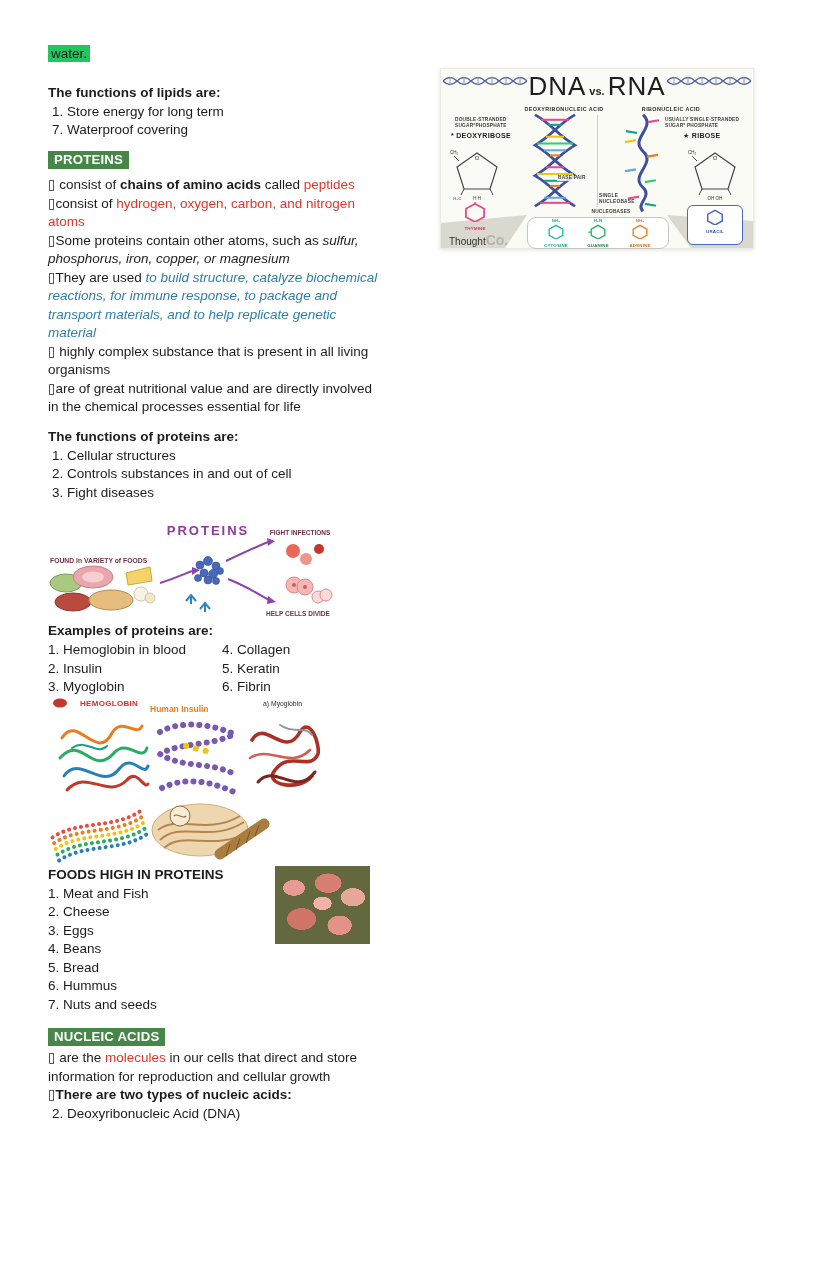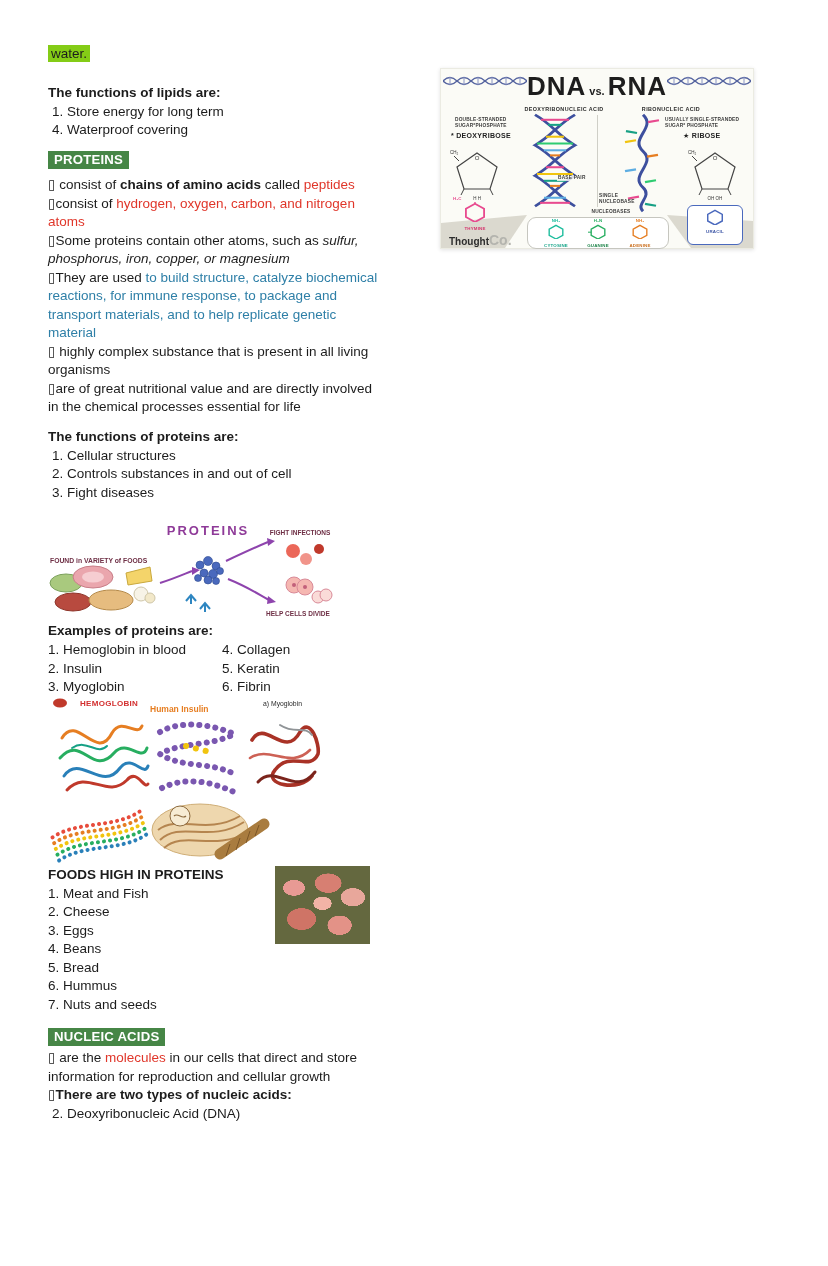--- a/index.html
+++ b/index.html
@@ -4,36 +4,36 @@
 <style>
   html,body{margin:0;padding:0}
   body{width:828px;height:1266px;position:relative;background:#ffffff;
        font-family:"Liberation Sans","DejaVu Sans",sans-serif;color:#1c1c1c;overflow:hidden}
   .abs{position:absolute}
   .txt{font-size:13.5px;line-height:18.5px}
   p{margin:0}
   .b{font-weight:bold}
   .it{font-style:italic}
   .red{color:#e0362a}
-  .teal{color:#2e7fa7;}
-  .hl{background:#84cc16;padding:1px 3px}
+  .teal{color:#2e7fa7;font-style:italic}
+  .hl{background:#22c55e;padding:1px 3px}
   .badge{display:inline-block;background:#468646;color:#fff;font-weight:bold;
          font-size:13.2px;padding:1px 6px 2px;letter-spacing:.2px}
   .li{padding-left:4px}
   
   .fig{background:#fbfbf6;border:1px solid #ebebe2;box-shadow:0 1px 4px rgba(0,0,0,.12)}
-  .dnaT{font-size:26px;font-weight:700;letter-spacing:1px;color:#1d1d1d}
+  .dnaT{font-size:26px;font-weight:400;letter-spacing:1px;color:#1d1d1d}
   .dnaVs{font-size:11px;font-weight:700;margin:0 3px;color:#1d1d1d}
   .f48{font-size:4.8px;line-height:5.8px;letter-spacing:.2px;color:#3a3a3a;font-weight:bold}
   .f55{font-size:5.4px;line-height:6px;letter-spacing:.4px;color:#2c2c2c;font-weight:bold}
   .sugarLbl{font-size:7px;font-weight:700;color:#222;letter-spacing:.3px}
   .baseLbl{font-size:4.4px;font-weight:bold;letter-spacing:.2px;line-height:5px}
   .microChem{font-size:4.4px;font-weight:bold;line-height:4.6px}
   .bubble{background:#fff;border:1px solid #c6c6bf;border-radius:9px}
-  .wm-b{font-size:10px;font-weight:700;color:#2d2d2d}
+  .wm-b{font-size:10px;font-weight:400;color:#2d2d2d}
   .wm-l{font-size:14px;font-weight:700;color:#b4b4ae}
   svg text{font-family:"Liberation Sans","DejaVu Sans",sans-serif}
   .figlabel{font-weight:bold}
   .meat{background:
     radial-gradient(18px 13px at 20% 28%, #e89a94 60%, transparent 61%),
     radial-gradient(22px 16px at 56% 22%, #d77f72 60%, transparent 61%),
     radial-gradient(20px 15px at 82% 40%, #e8a79b 60%, transparent 61%),
     radial-gradient(24px 18px at 28% 68%, #cf7466 60%, transparent 61%),
     radial-gradient(20px 16px at 68% 76%, #e39287 60%, transparent 61%),
     radial-gradient(15px 11px at 50% 48%, #f2b3a6 60%, transparent 61%),
@@ -44,21 +44,21 @@
 
 <div id="page">
 
   <div class="abs txt" style="left:48px;top:45px">
     <span class="hl">water.</span>
   </div>
 
   <div class="abs txt" style="left:48px;top:84px;width:336px">
     <p class="b">The functions of lipids are:</p>
     <p class="li">1. Store energy for long term</p>
-    <p class="li">4. Waterproof covering</p>
+    <p class="li">7. Waterproof covering</p>
   </div>
 
   <div class="abs" style="left:48px;top:150px">
     <span class="badge">PROTEINS</span>
   </div>
 
   <div class="abs txt" style="left:48px;top:176px;width:338px">
     <p><span>▯ consist of </span><span class="b">chains of amino acids</span><span> called </span><span class="red">peptides</span></p>
     <p><span>▯consist of </span><span class="red">hydrogen, oxygen, carbon, and nitrogen atoms</span></p>
     <p><span>▯Some proteins contain other atoms, such as </span><span class="it">sulfur, phosphorus, iron, copper, or magnesium</span></p>

